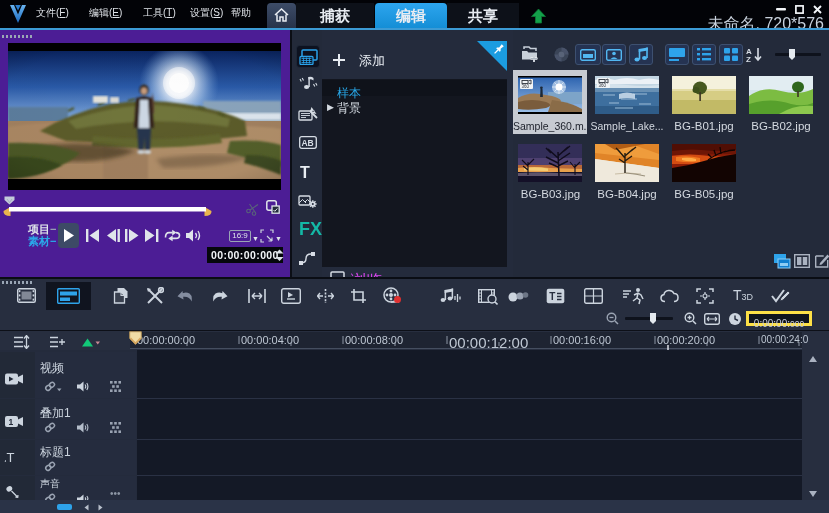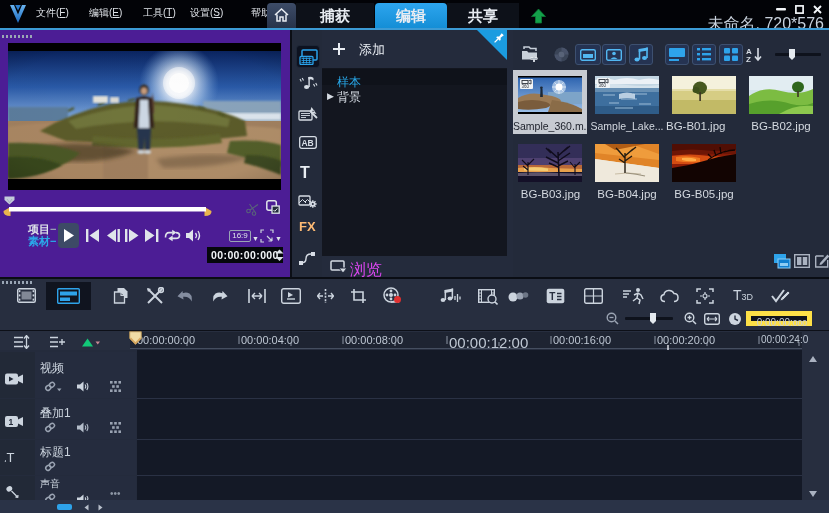--- a/index.html
+++ b/index.html
@@ -12,21 +12,21 @@
 #tabs { position:absolute; top:3px; height:25px; }
 .tab { position:absolute; top:0; height:25px; color:#e8ecf2; font-size:14px; font-weight:bold; text-align:center; line-height:25px; }
 #blueline { position:absolute; left:0; top:28px; width:829px; height:2px; background:#3c9bd5; }
 
 #main { position:absolute; left:0; top:30px; width:829px; height:247px; background:#242b3c; }
 
 #preview { position:absolute; left:0; top:0; width:290px; height:247px; background:#4c1d95; }
 #vid { position:absolute; left:8px; top:13px; width:273px; height:147px; background:#000; }
 
 #strip { position:absolute; left:290px; top:0; width:32px; height:247px; background:#232a3a; border-left:2px solid #0b0e15; }
-#midpanel { position:absolute; left:322px; top:0; width:185px; height:247px; background:#242b3c; }
+#midpanel { position:absolute; left:322px; top:11px; width:185px; height:247px; background:#242b3c; }
 #midlist { position:absolute; left:0px; top:38px; width:185px; height:188px; background:#13161f; }
 
 #library { position:absolute; left:513px; top:0; width:316px; height:247px; background:#232a3a; }
 
 #toolbar { position:absolute; left:0; top:277px; width:829px; height:53px; background:#272e3f; border-top:2px solid #0a0d14; }
 
 #timeline { position:absolute; left:0; top:330px; width:829px; height:183px; background:#272e3f; }
 </style>
 </head>
 <body>
@@ -39,21 +39,21 @@
             <stop offset="1" stop-color="#1a6ac0"></stop>
           </linearGradient>
         </defs>
       <path d="M2 2 L10 20 L18 2 L14 2 L10 11.5 L6 2 Z" fill="url(#lg)"></path>
       <path d="M7.2 2 L10 7.5 L12.8 2 Z" fill="#2a7ed0"></path>
     </svg>
     <div class="menu" style="left:36px">文件(<u>F</u>)</div>
     <div class="menu" style="left:89px">编辑(<u>E</u>)</div>
     <div class="menu" style="left:143px">工具(<u>T</u>)</div>
     <div class="menu" style="left:190px">设置(<u>S</u>)</div>
-    <div class="menu" style="left:251px">帮助</div>
+    <div class="menu" style="left:231px">帮助</div>
     <div id="tabs">
       <div class="tab" style="left:267px;width:29px;background:linear-gradient(#3d4c68,#27334a);border-radius:4px 4px 0 0"><svg style="margin-top:5px" width="15" height="14" viewBox="0 0 15 14">
             <path d="M1 7 L7.5 1 L14 7 M3 6.5 V13 H6 V9 H9 V13 H12 V6.5" stroke="#e8ecf2" stroke-width="1.5" fill="none"></path>
           </svg></div>
       <div class="tab" style="left:296px;width:78px;background:#0d1119;font-size:15px">捕获</div>
       <div class="tab" style="left:375px;width:72px;background:linear-gradient(#2da5ee,#148ed6);border-radius:4px 4px 0 0;font-size:15px">编辑</div>
       <div class="tab" style="left:447px;width:72px;background:#0d1119;font-size:15px">共享</div>
     </div>
     <svg class="abs" style="left:530px;top:8px" width="17" height="17" viewBox="0 0 17 17">
       <path d="M8.5 1 L15.5 8.5 L11.5 8.5 L11.5 15 L5.5 15 L5.5 8.5 L1.5 8.5 Z" fill="#13a04a" stroke="#0c7a36" stroke-width="0.8"></path>
@@ -265,21 +265,21 @@
       <div class="abs" style="left:8px;top:134px;color:#e8edf2;font-size:16px;font-weight:bold">T</div>
       <svg class="abs" style="left:6px;top:164px" width="20" height="15" viewBox="0 0 20 15">
         <rect x="1" y="2" width="11" height="9" rx="1" fill="none" stroke="#d7dde5" stroke-width="1.3"></rect>
         <path d="M1 9 L4.5 5.5 L8 9 M7 8 L9.5 5.5 L12 8" stroke="#d7dde5" stroke-width="1" fill="none"></path>
         <g fill="#d7dde5">
             <circle cx="14.8" cy="10" r="2.6"></circle>
             <path d="M14.8 6.2 v7.6 M11 10 h7.6 M12.1 7.3 l5.4 5.4 M17.5 7.3 l-5.4 5.4" stroke="#d7dde5" stroke-width="1.4"></path>
           </g>
         <circle cx="14.8" cy="10" r="1" fill="#242b3c"></circle>
       </svg>
-      <div class="abs" style="left:7px;top:189px;color:#fdba74;font-size:13px;font-weight:bold">FX</div>
+      <div class="abs" style="left:7px;top:189px;color:#14b8a6;font-size:18px;font-weight:bold">FX</div>
       <svg class="abs" style="left:7px;top:221px" width="18" height="15" viewBox="0 0 18 15">
         <path d="M2 12 Q7 12 7 7.5 Q7 3 12 3" stroke="#d7dde5" stroke-width="1.4" fill="none"></path>
         <rect x="0" y="10" width="4" height="4" fill="#d7dde5"></rect>
         <rect x="12" y="1" width="4" height="4" fill="#d7dde5"></rect>
       </svg>
     </div>
     <div id="midpanel">
       <svg class="abs" style="left:11px;top:13px" width="12" height="12" viewBox="0 0 12 12">
           <path d="M5 0 h2 v5 h5 v2 h-5 v5 h-2 v-5 h-5 v-2 h5 Z" fill="#e8ecf2"></path>
         </svg>
@@ -470,21 +470,21 @@
         <path d="M4 13 Q16 11 28 14 L28 18 Q14 19 4 17 Z" fill="#f07820"></path>
         <path d="M10 14 Q18 13 24 15 L24 17 Q16 18 10 16 Z" fill="#ffac48"></path>
         <path d="M0 38 L0 24 Q16 22 32 17 Q48 12 64 10 L64 38 Z" fill="#120402"></path>
         <g stroke="#120402" fill="none" stroke-width="1.3">
           <path d="M36 16 Q44 10 54 7 M44 12 L42 6 M49 10 L48 3 M40 14 L36 10 M52 8 Q58 6 63 6"></path>
         </g>
       </svg>
 
       <div class="abs" style="left:0px;top:90px;width:75px;color:#1c202a;font-size:10.5px;text-align:center;overflow:hidden;white-space:nowrap">Sample_360.m...</div>
       <div class="abs" style="left:76px;top:90px;width:76px;color:#d4d9e0;font-size:10.5px;text-align:center;overflow:hidden;white-space:nowrap">Sample_Lake...</div>
-      <div class="abs" style="left:153px;top:90px;width:76px;color:#d4d9e0;font-size:11.5px;">BG-B01.jpg</div>
+      <div class="abs" style="left:153px;top:90px;width:76px;color:#d4d9e0;font-size:11.5px;text-align:center">BG-B01.jpg</div>
       <div class="abs" style="left:230px;top:90px;width:76px;color:#d4d9e0;font-size:11.5px;text-align:center">BG-B02.jpg</div>
       <div class="abs" style="left:0px;top:158px;width:75px;color:#d4d9e0;font-size:11.5px;text-align:center">BG-B03.jpg</div>
       <div class="abs" style="left:76px;top:158px;width:76px;color:#d4d9e0;font-size:11.5px;text-align:center">BG-B04.jpg</div>
       <div class="abs" style="left:153px;top:158px;width:76px;color:#d4d9e0;font-size:11.5px;text-align:center">BG-B05.jpg</div>
 
       <svg class="abs" style="left:260px;top:223px" width="18" height="16" viewBox="0 0 18 16">
         <rect x="1" y="1" width="12" height="9" fill="#2ea3ea"></rect>
         <rect x="5" y="6" width="12" height="9" fill="#1080d0" stroke="#8ecdf4" stroke-width="1"></rect>
         <rect x="7" y="10" width="8" height="3" fill="#8ecdf4"></rect>
       </svg>
@@ -662,21 +662,21 @@
       <path d="M9 9 L12 12" stroke="#ccd4de" stroke-width="1.5"></path>
     </svg>
     <svg class="abs" style="left:704px;top:34px" width="16" height="12" viewBox="0 0 16 12">
       <rect x="0.7" y="0.7" width="14.6" height="10.6" rx="2" fill="none" stroke="#ccd4de" stroke-width="1.4"></rect>
       <path d="M3 6 h10 M3 6 l2 -2 m-2 2 l2 2 M13 6 l-2 -2 m2 2 l-2 2" stroke="#ccd4de" stroke-width="1.1" fill="none"></path>
     </svg>
     <svg class="abs" style="left:728px;top:33px" width="14" height="14" viewBox="0 0 14 14">
       <circle cx="7" cy="7" r="6" fill="#ccd4de"></circle>
       <path d="M7 3.5 V7 L10 8.5" stroke="#272e3f" stroke-width="1.4" fill="none"></path>
     </svg>
-    <div class="abs" style="left:746px;top:32px;width:66px;height:15px;background:#10141d;border:5px solid #fde047;color:#c8cedb;font-size:10px;text-align:right;line-height:13px">0:00:00:<span style="font-size:8.5px">000</span></div>
+    <div class="abs" style="left:746px;top:32px;width:66px;height:15px;background:#10141d;border:3px solid #fde047;color:#c8cedb;font-size:10px;text-align:center;line-height:20px">0:00:00:<span style="font-size:8.5px">000</span></div>
   </div>
   <div id="timeline">
     <div class="abs" style="left:0;top:0;width:829px;height:1px;background:#0d1018"></div>
 
     <svg class="abs" style="left:13px;top:5px" width="17" height="14" viewBox="0 0 17 14">
       <path d="M1 2.5 h9 M1 7 h9 M1 11.5 h9" stroke="#ccd4de" stroke-width="1.7"></path>
       <path d="M13.5 1 v12 M11 3.5 L13.5 0.5 L16 3.5 M11 10.5 L13.5 13.5 L16 10.5" stroke="#ccd4de" stroke-width="1.3" fill="none"></path>
     </svg>
     <svg class="abs" style="left:49px;top:5px" width="16" height="14" viewBox="0 0 16 14">
       <path d="M1 2.5 h8 M1 7 h8 M1 11.5 h8" stroke="#ccd4de" stroke-width="1.7"></path>

